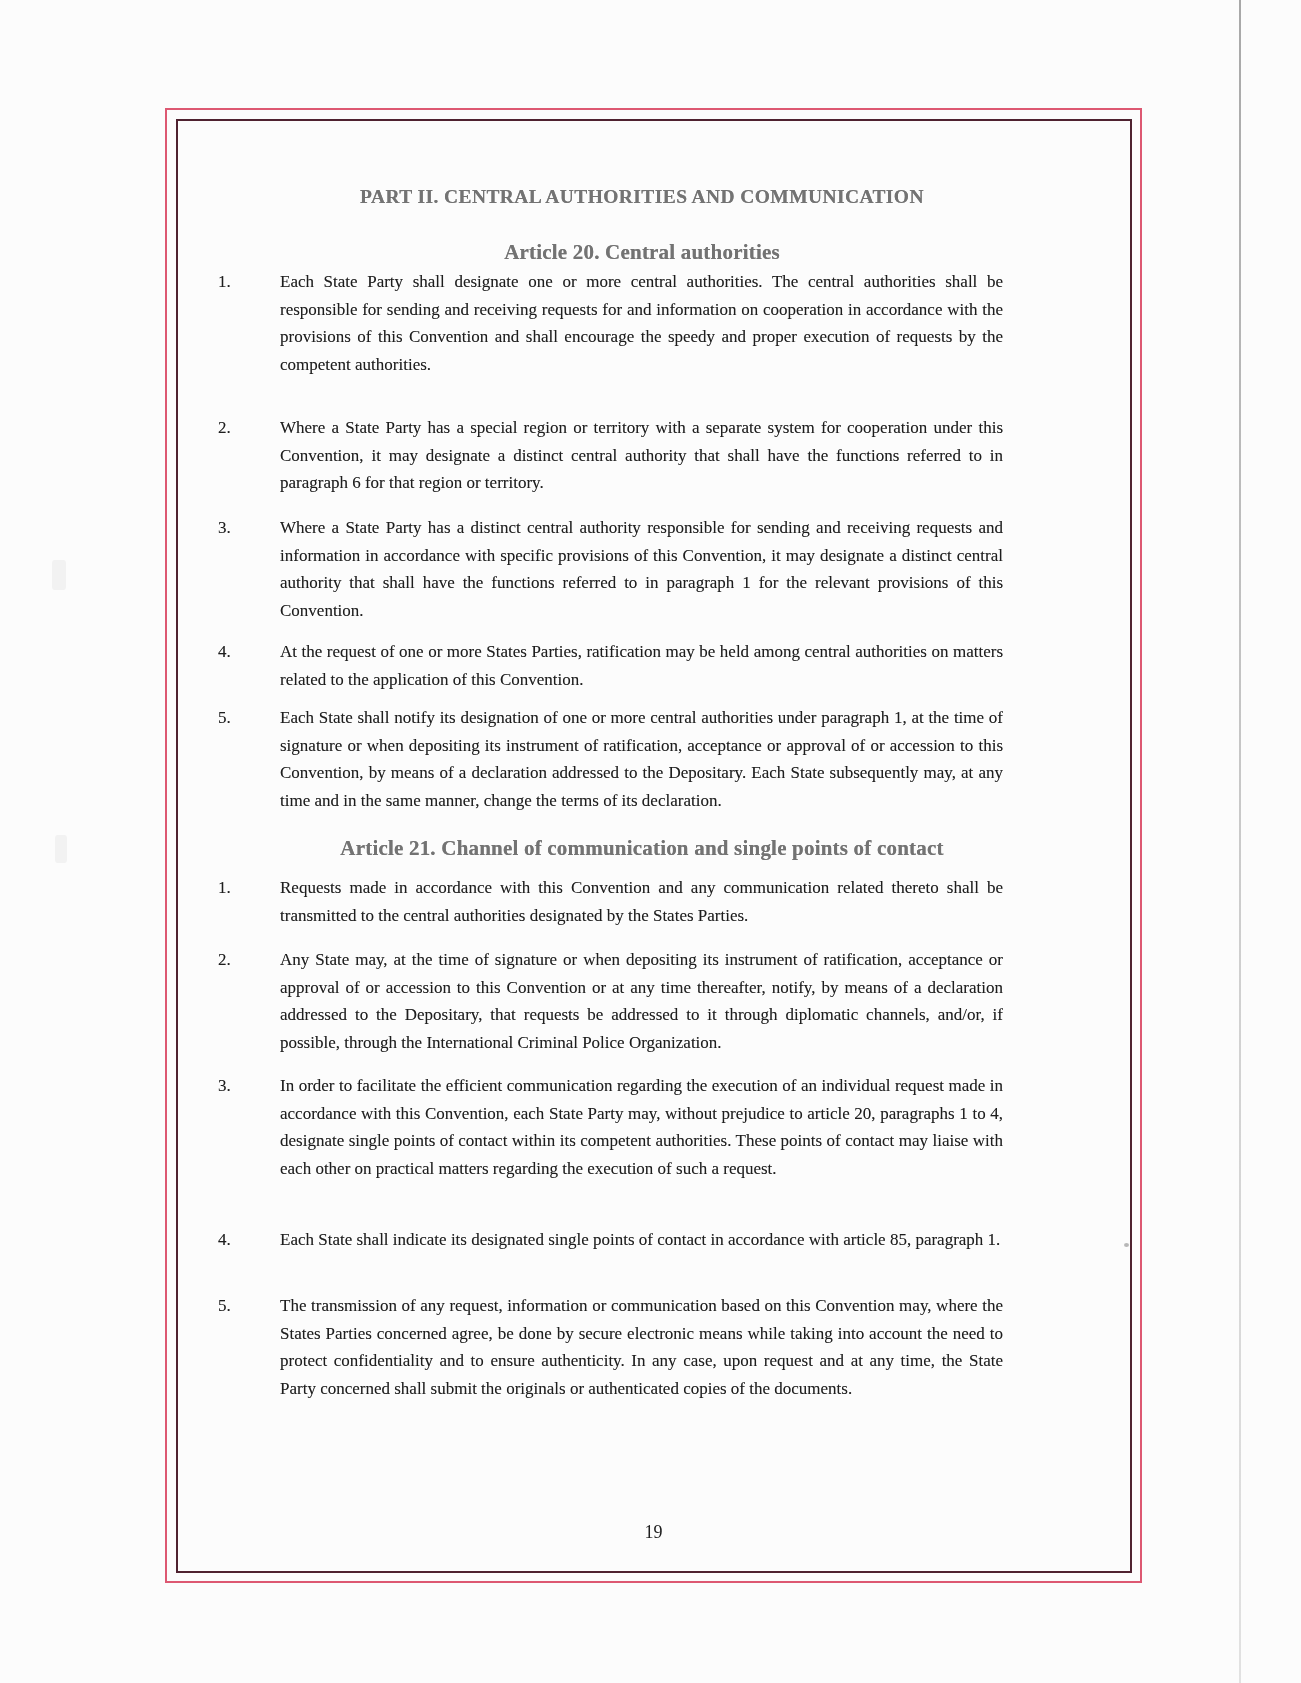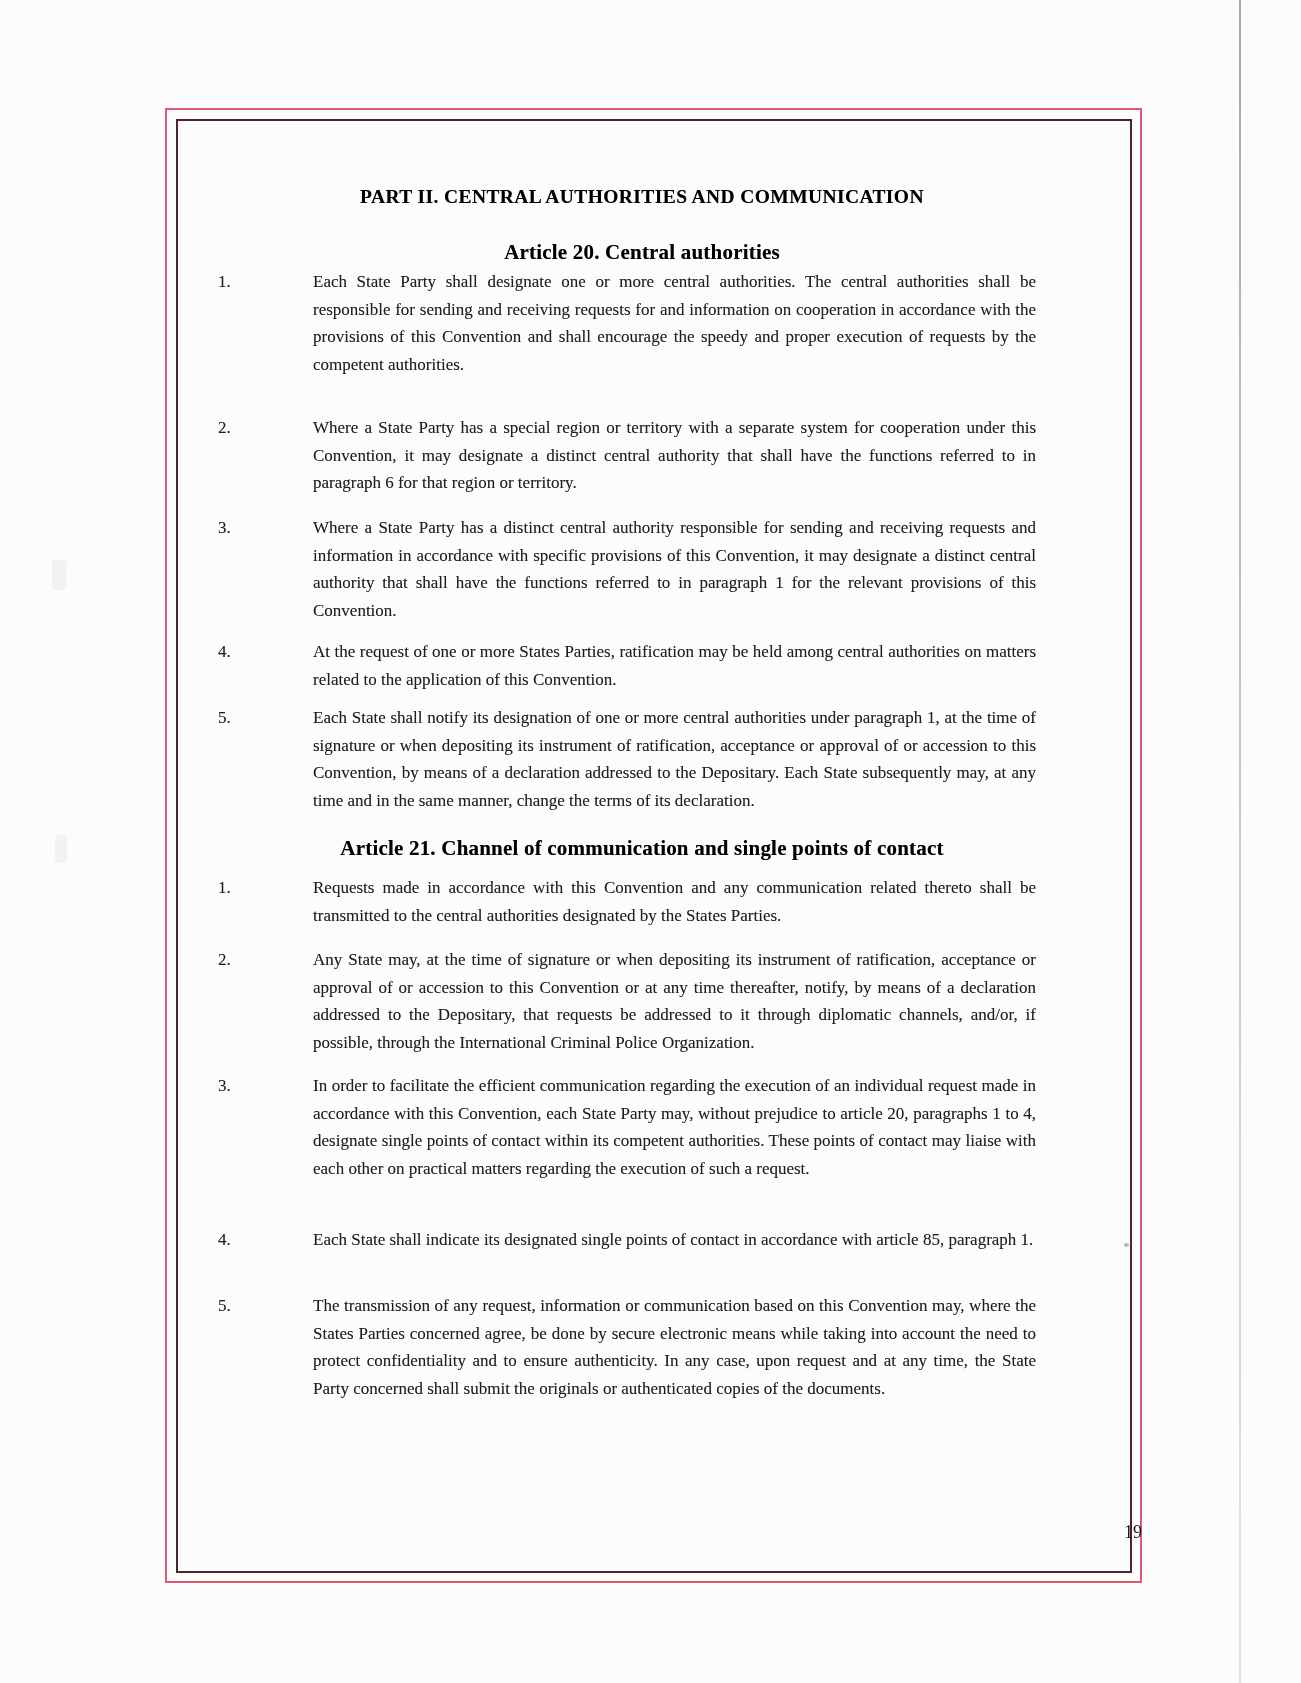--- a/index.html
+++ b/index.html
@@ -21,35 +21,35 @@
   .frame-outer {
     position: absolute; left: 165px; top: 108px; width: 977px; height: 1475px;
     border: 2px solid #dd5872; box-sizing: border-box;
   }
   .frame-inner {
     position: absolute; left: 176px; top: 119px; width: 956px; height: 1454px;
     border: 2px solid #4f2230; box-sizing: border-box;
   }
   .heading {
     position: absolute; left: 238px; width: 808px;
-    text-align: center; font-weight: 700; color: #000000;
+    text-align: center; font-weight: 700; color: #737373;
     text-shadow: 0 0 .5px rgba(20,20,20,.45);
   }
   .part-heading { font-size: 19.5px; letter-spacing: .4px; }
   .article-heading { font-size: 21px; letter-spacing: .2px; }
   .para {
     position: absolute; left: 218px; width: 790px;
     font-size: 17px; line-height: 27.5px;
     text-shadow: 0 0 .4px rgba(20,20,20,.35);
   }
   .pnum { position: absolute; left: 0; top: 0; }
-  .ptext { margin-left: 95px; width: 723px; text-align: justify; }
+  .ptext { margin-left: 62px; width: 723px; text-align: justify; }
   .page-number {
     position: absolute; left: 165px; top: 1522px; width: 977px;
-    text-align: right; font-size: 18px;
+    text-align: center; font-size: 18px;
   }
   
   .smudge { position: absolute; background: #e9e9e9; opacity: .55; border-radius: 3px; }
   .smudge-a { left: 52px; top: 560px; width: 14px; height: 30px; }
   .smudge-b { left: 55px; top: 835px; width: 12px; height: 28px; }
   .artifact-dot {
     position: absolute; left: 1124px; top: 1243px; width: 5px; height: 4px;
     border-radius: 50%; background: #9a9a9a; opacity: .7;
   }
 </style>

